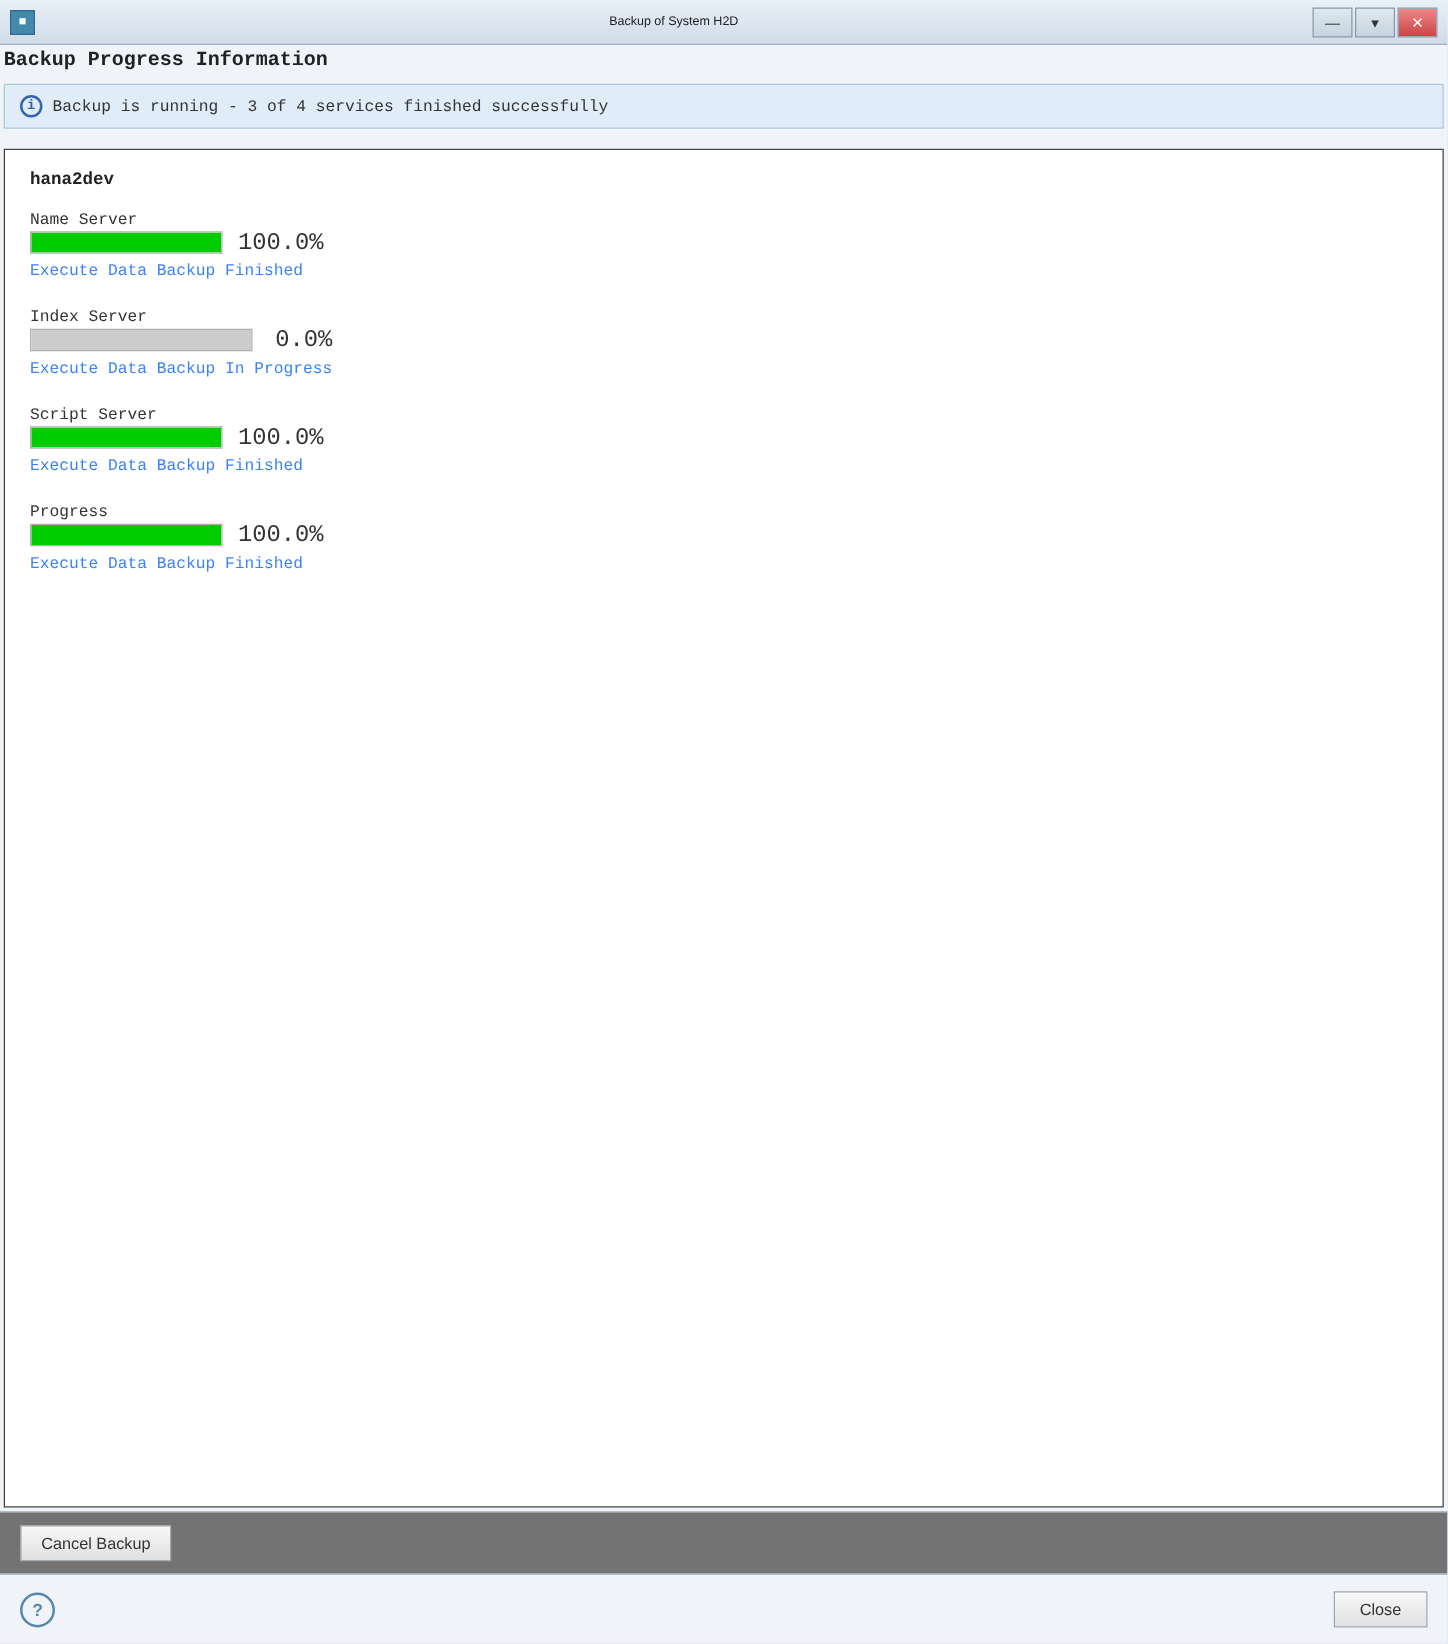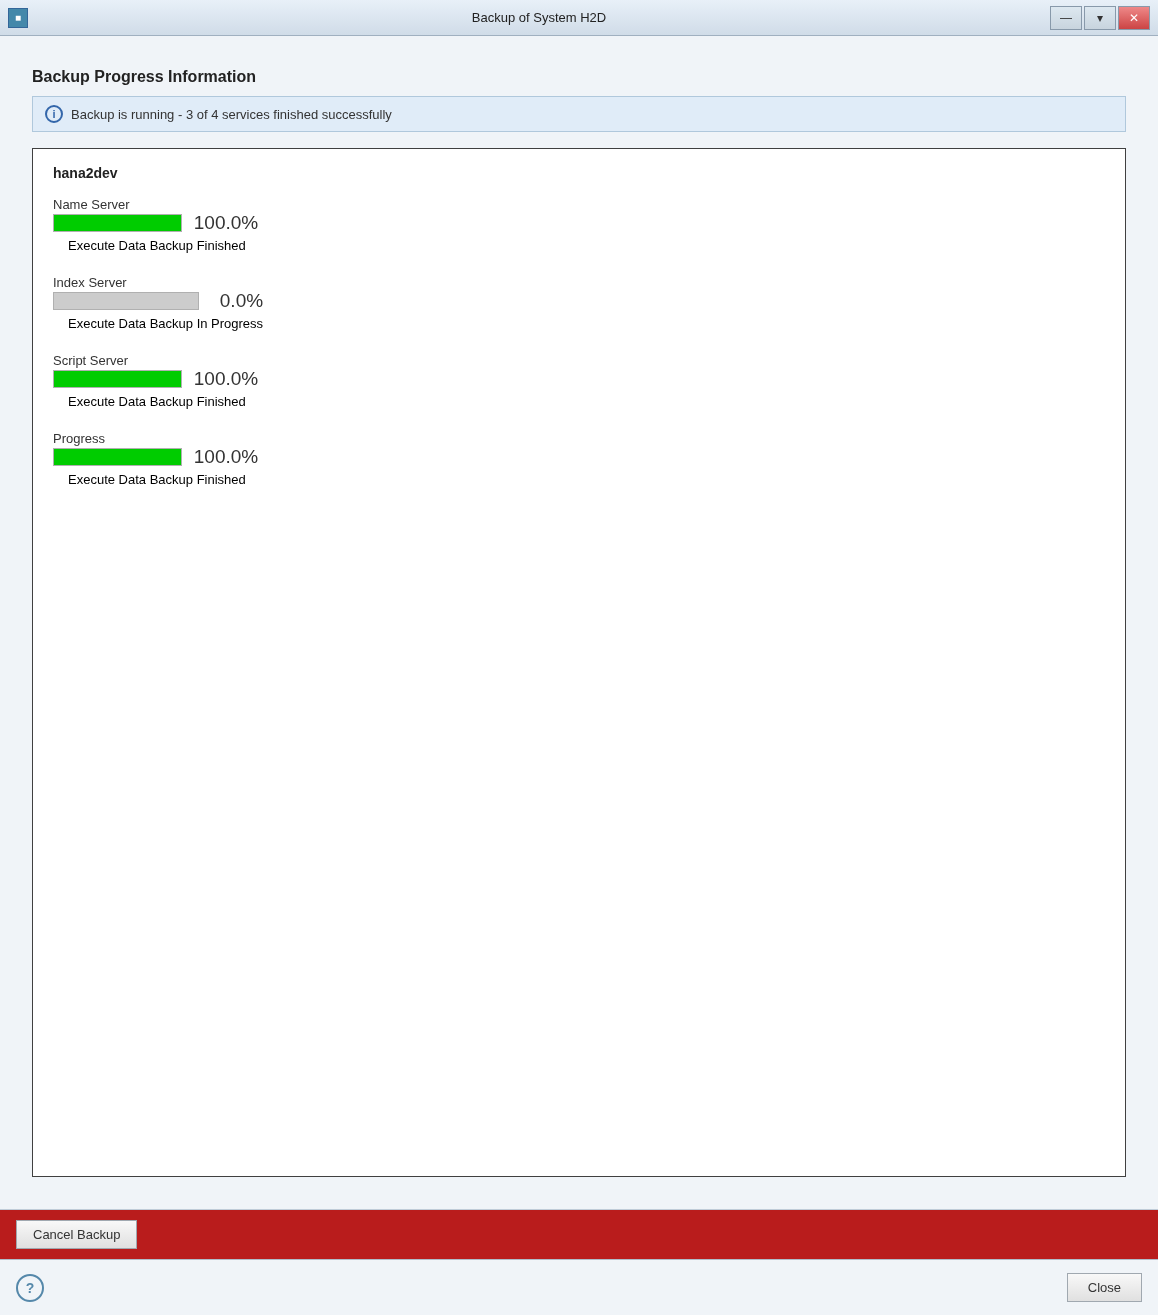--- a/index.html
+++ b/index.html
@@ -27,21 +27,21 @@
       width: 20px;
       height: 20px;
       background: #4488aa;
       border: 1px solid #336699;
       display: flex; align-items: center; justify-content: center;
       font-size: 10px; color: white;
     }
     .titlebar-title {
       flex: 1;
       text-align: center;
-      font-size: 13px;
+      font-size: 10px;
       color: #222;
       font-weight: normal;
     }
     .titlebar-controls {
       display: flex;
       gap: 2px;
     }
     .titlebar-btn {
       width: 32px;
       height: 24px;
@@ -56,21 +56,22 @@
       background: linear-gradient(to bottom, #e88, #c44);
       color: white;
     }
 
     
     .main-content {
       flex: 1;
       background: #f0f4f8;
       display: flex;
       flex-direction: column;
-      padding: 32px;
+      padding: 3px;
+      font-family: Liberation Mono, monospace;
     }
 
     
     .header-section {
       margin-bottom: 16px;
     }
     .header-title {
       font-size: 16px;
       font-weight: bold;
       color: #222;
@@ -164,27 +165,27 @@
     .progress-percent {
       width: 52px;
       text-align: right;
       font-size: 19px;
       color: #333;
       flex-shrink: 0;
     }
 
     .service-status {
       font-size: 13px;
-      color: #000000;
-      margin-left: 15px;
+      color: #3b82f6;
+      margin-left: 0;
     }
 
     
     .bottom-bar {
-      background: #b91c1c;
+      background: #737373;
       border-top: 1px solid #c0ccd8;
       padding: 10px 16px;
       display: flex;
       align-items: center;
     }
 
     .cancel-btn {
       padding: 6px 16px;
       background: linear-gradient(to bottom, #f8f8f8, #e0e0e0);
       border: 1px solid #a0a8b0;

